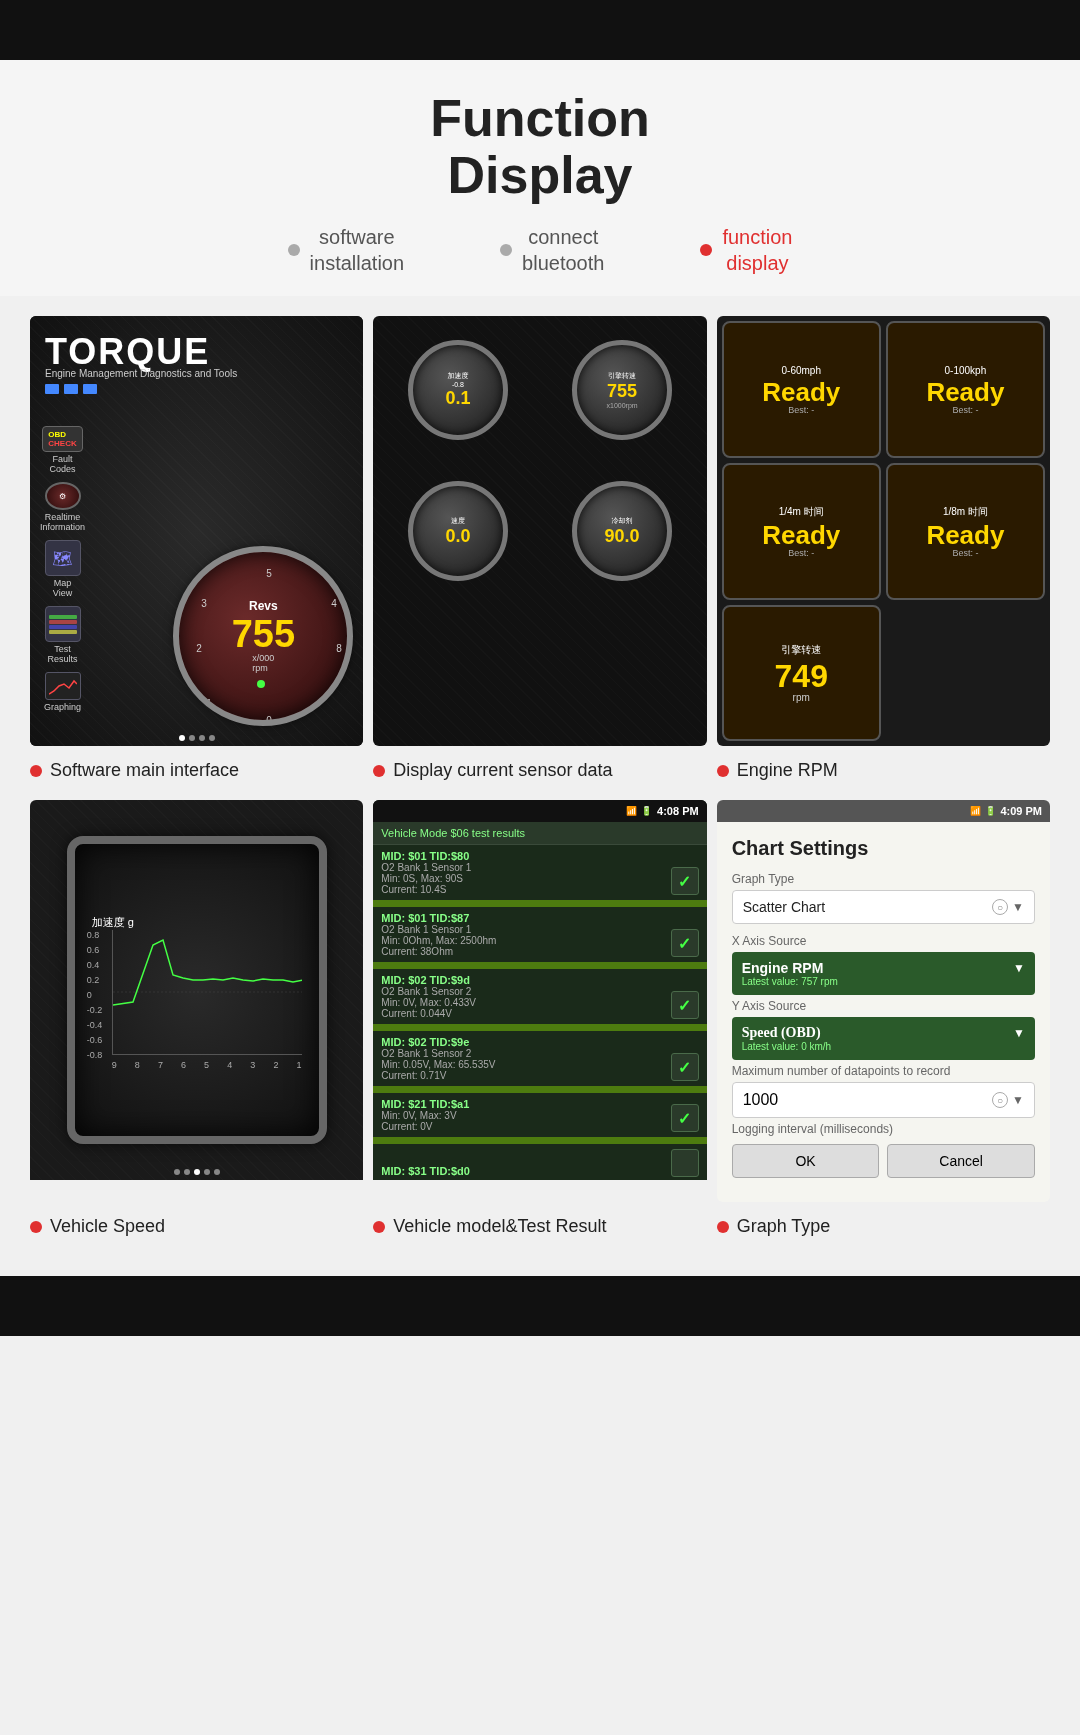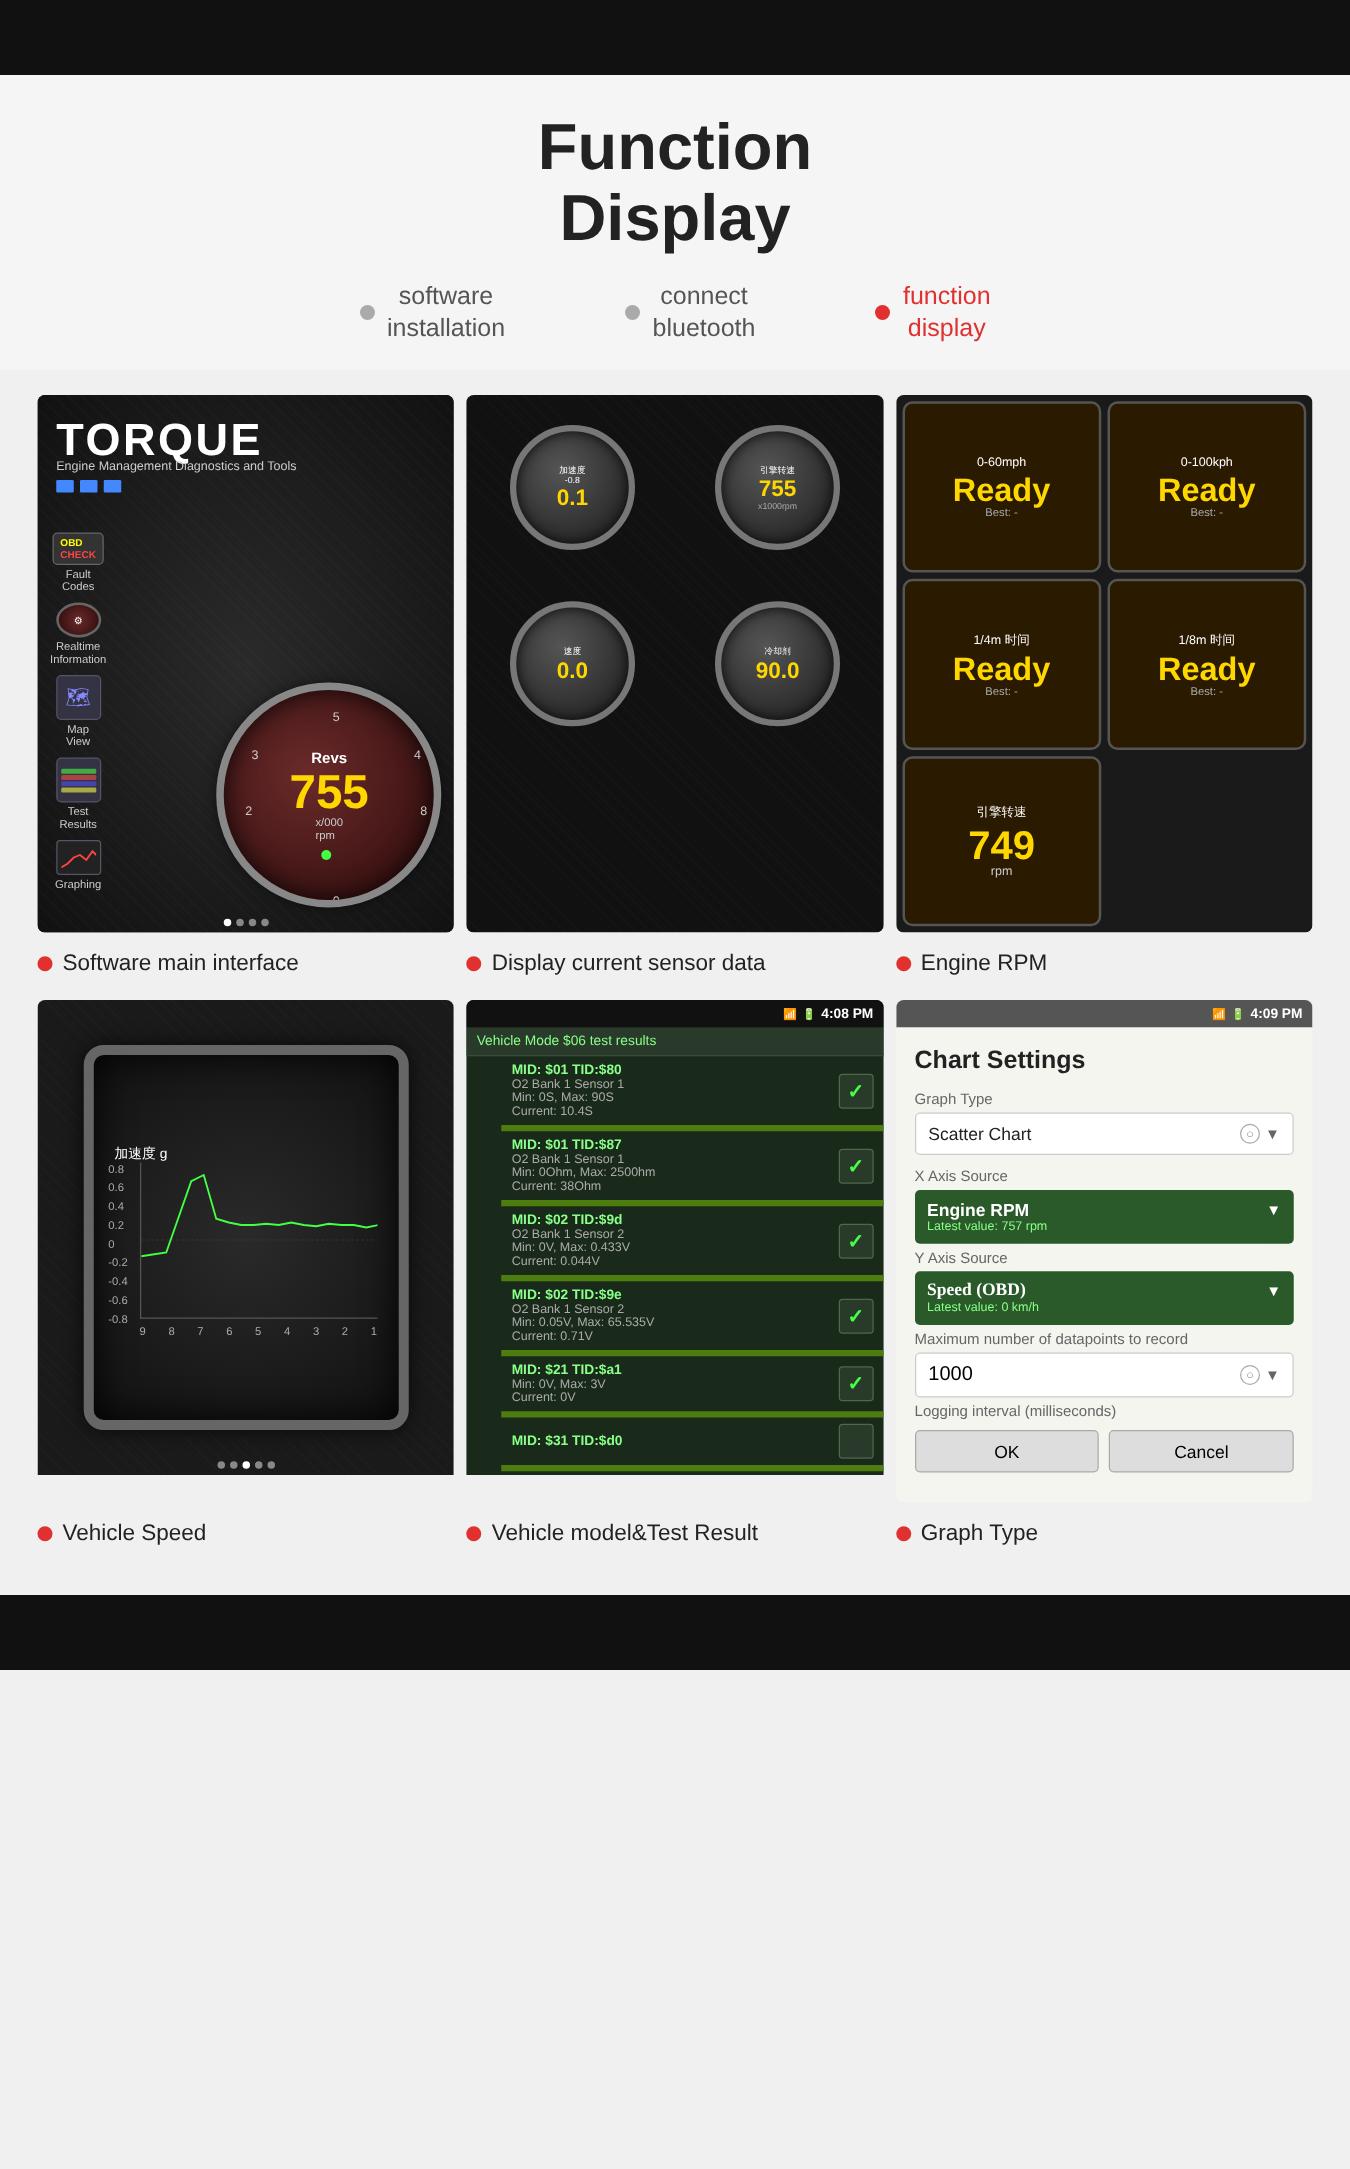--- a/index.html
+++ b/index.html
@@ -408,25 +408,24 @@
     }
     .test-header {
       background: #2a3a2a;
       padding: 5px 8px;
       color: #88ff88;
       font-size: 11px;
       border-bottom: 1px solid #3a4a3a;
     }
     .test-item {
       padding: 5px 8px;
-      border-bottom: 5px solid #4d7c0f;
+      border-bottom: 7px solid #4d7c0f;
       display: flex;
       justify-content: space-between;
-      align-items: center;
-      margin-left: 28px;
+      align-items: flex-end;
     }
     .test-item-info {
       flex: 1;
     }
     .test-item-title {
       color: #88ff88;
       font-size: 11px;
       font-weight: bold;
     }
     .test-item-sub {

